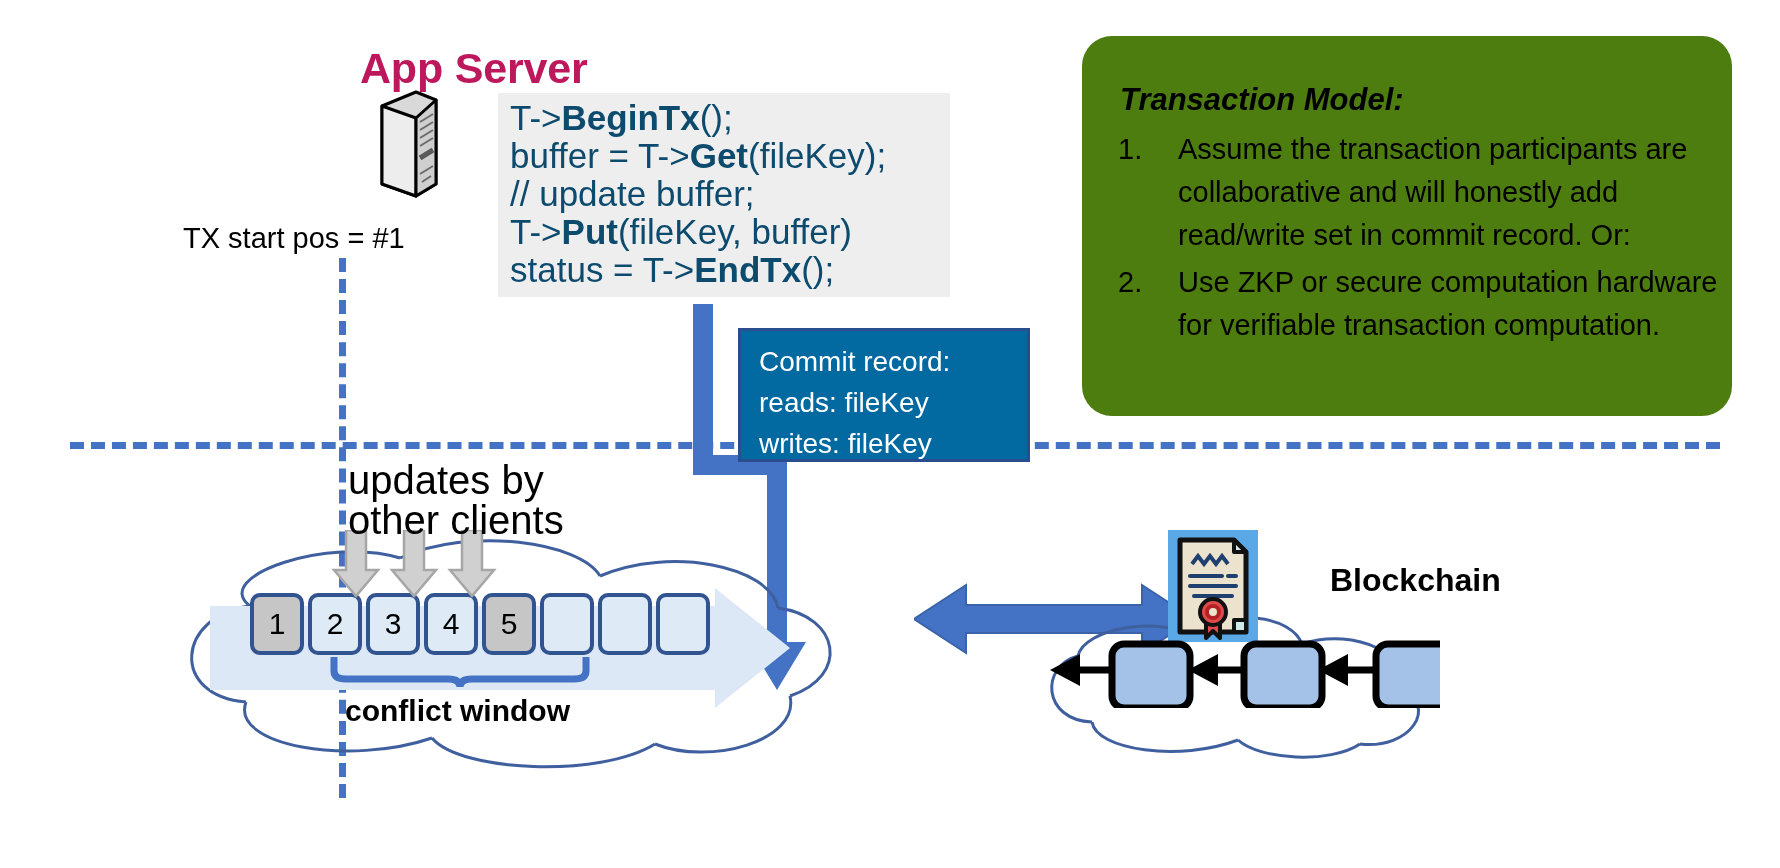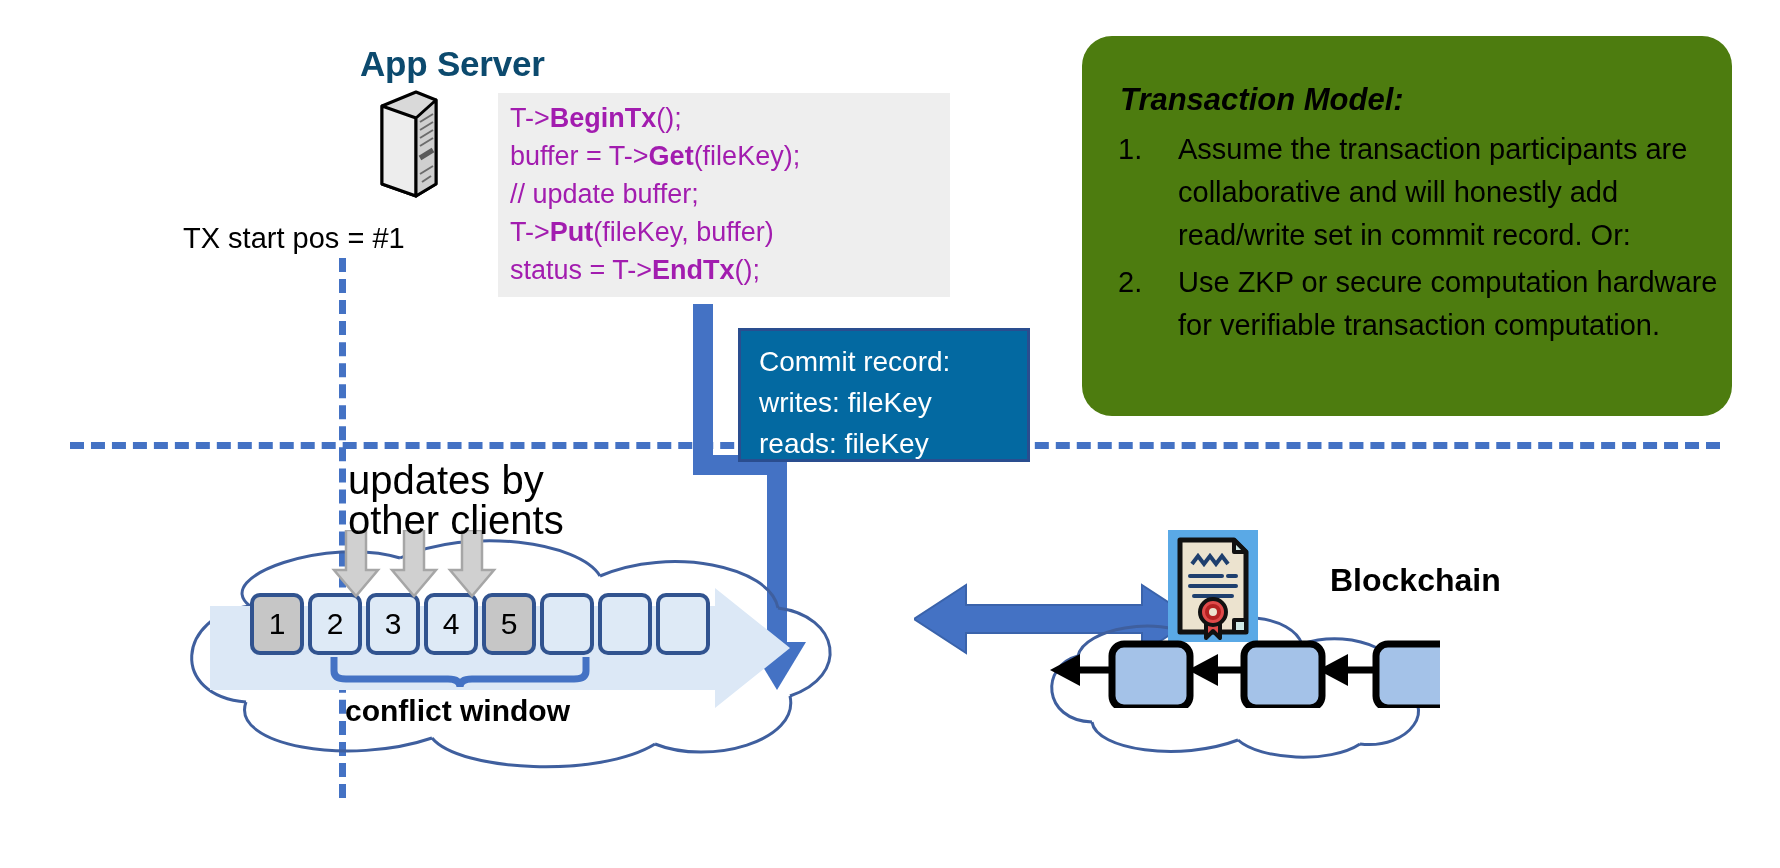--- a/index.html
+++ b/index.html
@@ -13,40 +13,40 @@
     height: 868px;
     background: #ffffff;
     font-family: "Liberation Sans", sans-serif;
     overflow: hidden;
   }
   .abs { position: absolute; }
 
   
   #app-server-title {
     left: 360px; top: 44px;
-    font-size: 35px;
+    font-size: 43px;
     font-weight: bold;
-    color: #0c4a6e;
+    color: #be185d;
     letter-spacing: -0.2px;
   }
 
   
   #server-icon { left: 378px; top: 88px; width: 62px; height: 112px; }
 
   
   #code-block {
     left: 498px; top: 93px;
     width: 452px; height: 204px;
     background: #eeeeee;
     padding: 6px 0 0 12px;
   }
   #code-block .line {
-    font-size: 27px;
+    font-size: 35px;
     line-height: 38px;
-    color: #a21caf;
+    color: #0c4a6e;
     white-space: pre;
   }
   #code-block .line b { font-weight: bold; }
 
   
   #tx-start-label {
     left: 183px; top: 222px;
     font-size: 29px;
     color: #000000;
   }
@@ -215,22 +215,22 @@
 
   <div class="abs" id="commit-arrow">
     <svg viewBox="0 0 200 420" width="200" height="420">
       <path d="M 13 14 L 13 175 L 87 175 L 87 360" stroke="#4472c4" stroke-width="20" fill="none"></path>
       <polygon points="87,400 58,352 116,352" fill="#4472c4"></polygon>
     </svg>
   </div>
 
   <div class="abs" id="commit-record-box">
     <div class="line">Commit record:</div>
+    <div class="line">reads: fileKey</div>
     <div class="line">writes: fileKey</div>
-    <div class="line">reads: fileKey</div>
   </div>
 
   <div class="abs" id="tx-model-box">
     <div id="tx-model-title">Transaction Model:</div>
     <div id="tx-model-list">
       <div class="item">
         <div class="num">1.</div>
         <div class="txt">Assume the transaction participants are collaborative and will honestly add read/write set in commit record.  Or:</div>
       </div>
       <div class="item">

